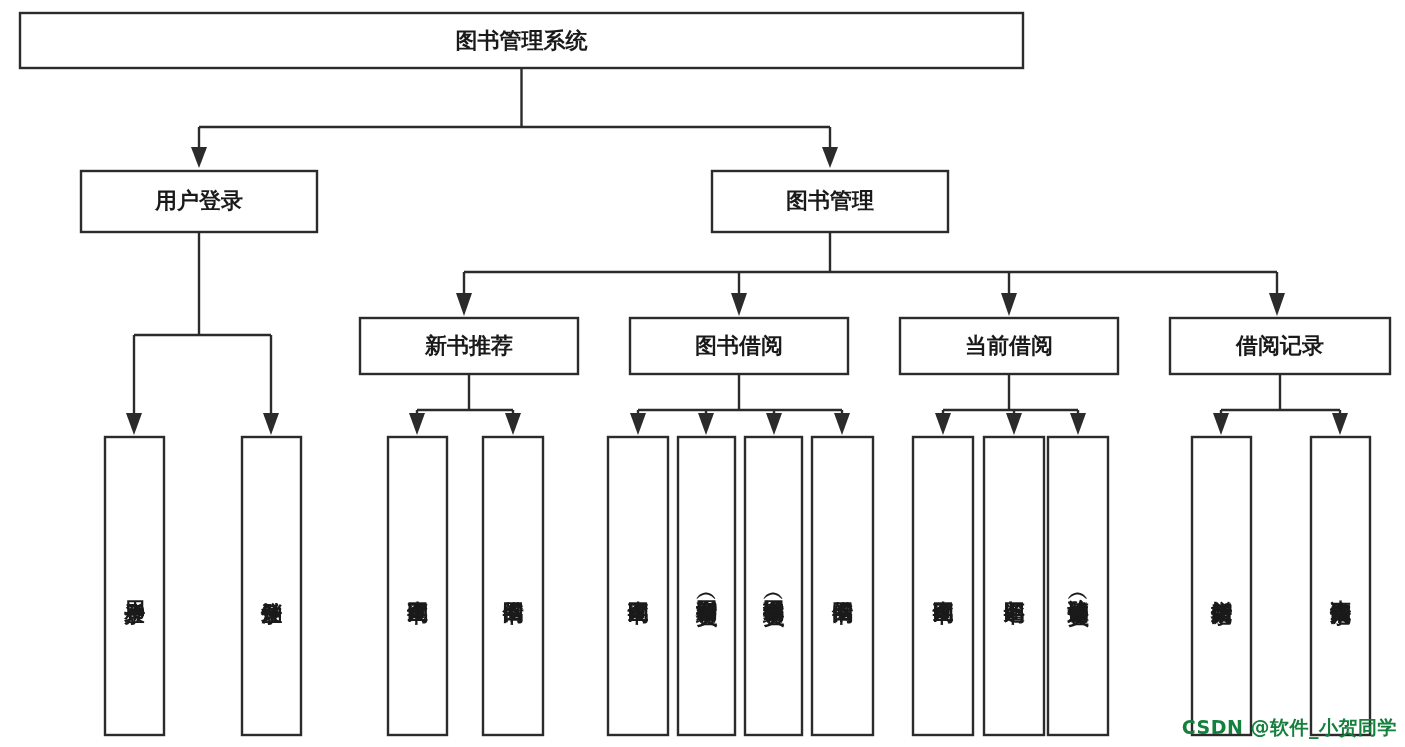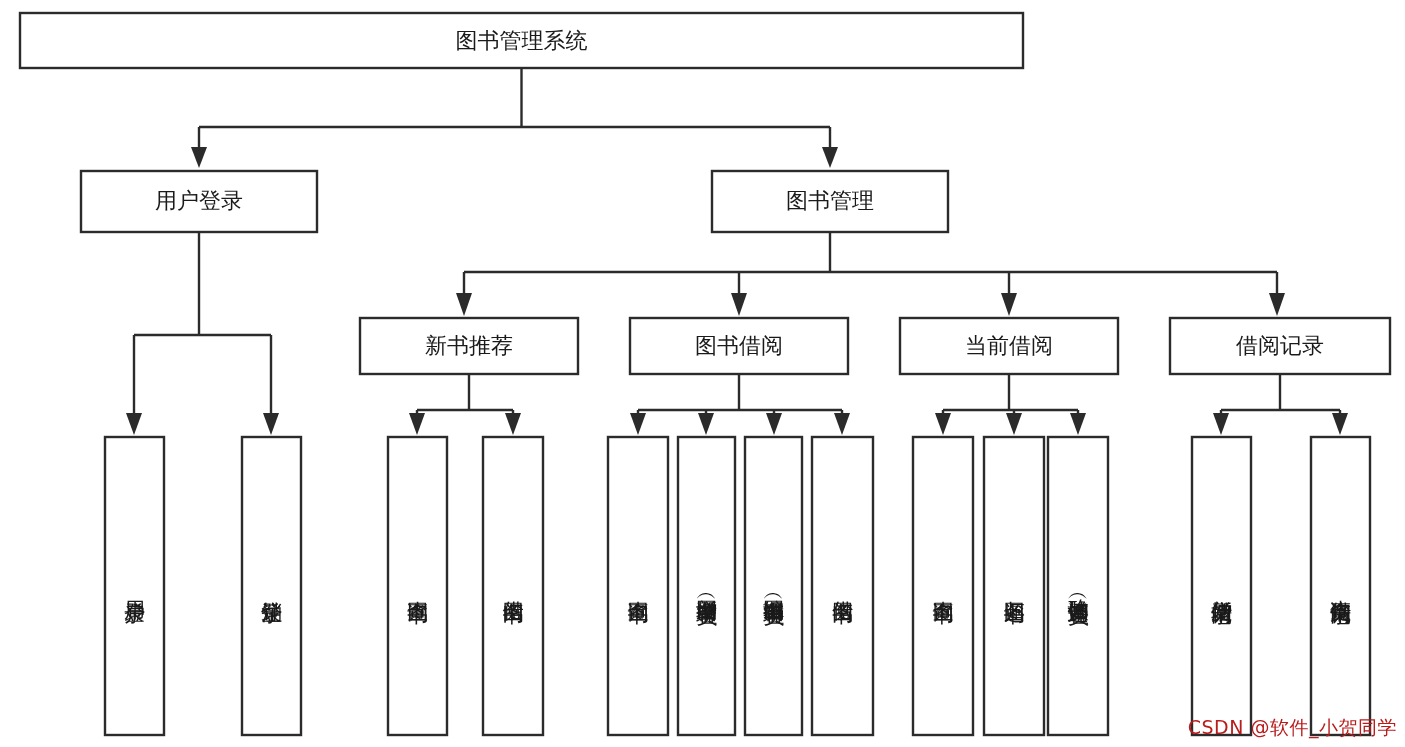--- a/index.html
+++ b/index.html
@@ -11,20 +11,21 @@
     width: 1405px;
     height: 747px;
     font-family: "DejaVu Sans", "Liberation Sans", sans-serif;
     overflow: hidden;
     position: relative;
   }
   #diagram-root {
     position: relative;
     width: 1405px;
     height: 747px;
+    font-weight: bold;
   }
   svg.diagram {
     position: absolute;
     top: 0;
     left: 0;
     width: 1405px;
     height: 747px;
     display: block;
   }
   .node-box {
@@ -64,21 +65,21 @@
     text-align: center;
     white-space: nowrap;
     pointer-events: none;
   }
   .watermark {
     position: absolute;
     right: 8px;
     bottom: 6px;
     font-family: "DejaVu Sans", "Liberation Sans", sans-serif;
     font-size: 19px;
-    color: #b91c1c;
+    color: #15803d;
     letter-spacing: 0.5px;
     white-space: nowrap;
   }
 </style>
 </head>
 <body>
 
 <div id="diagram-root">
 
   <svg class="diagram" viewBox="0 0 1405 747">

